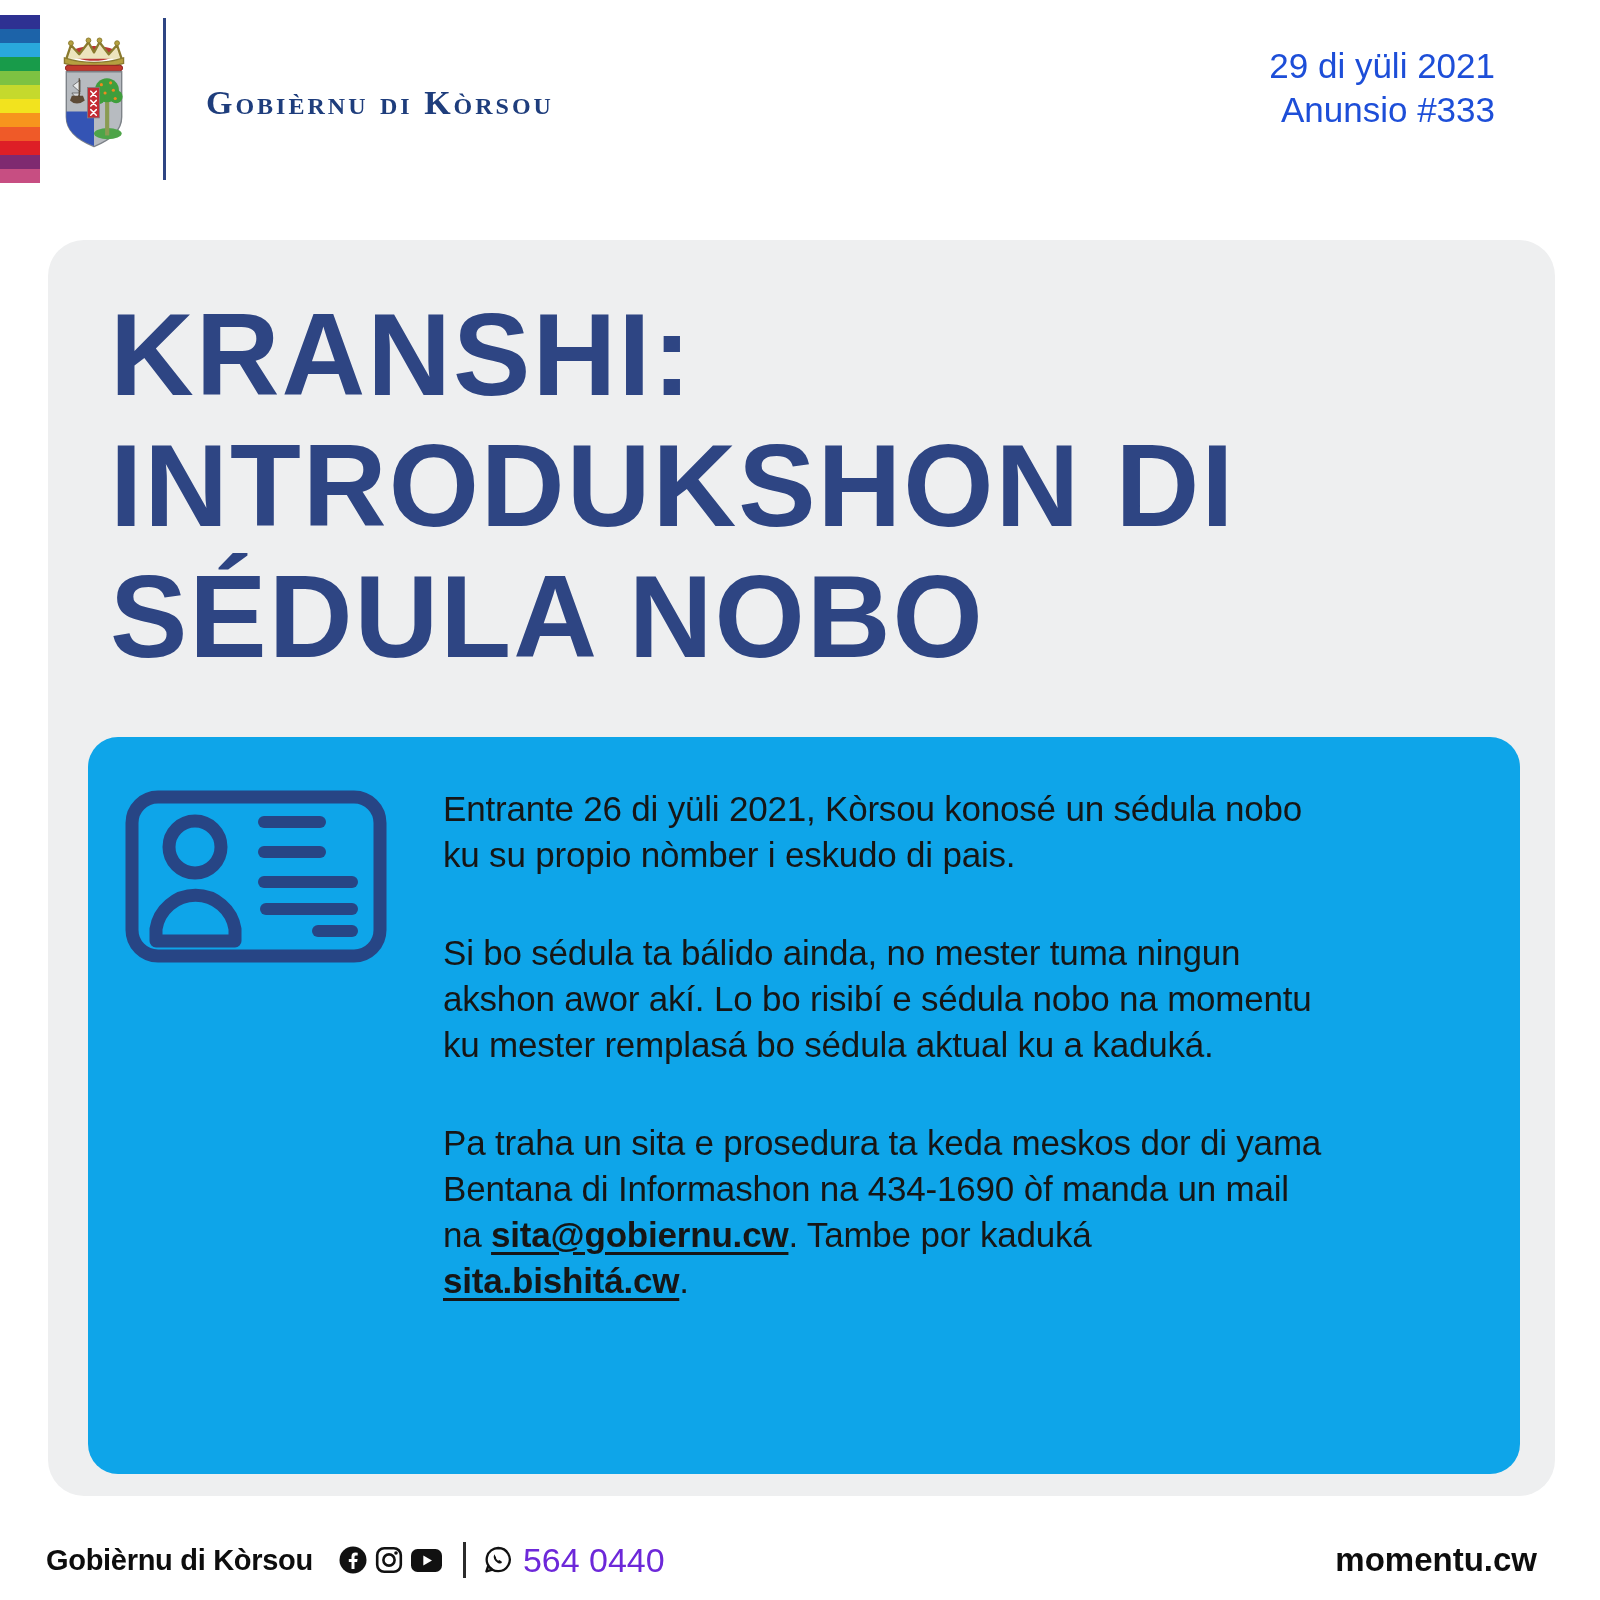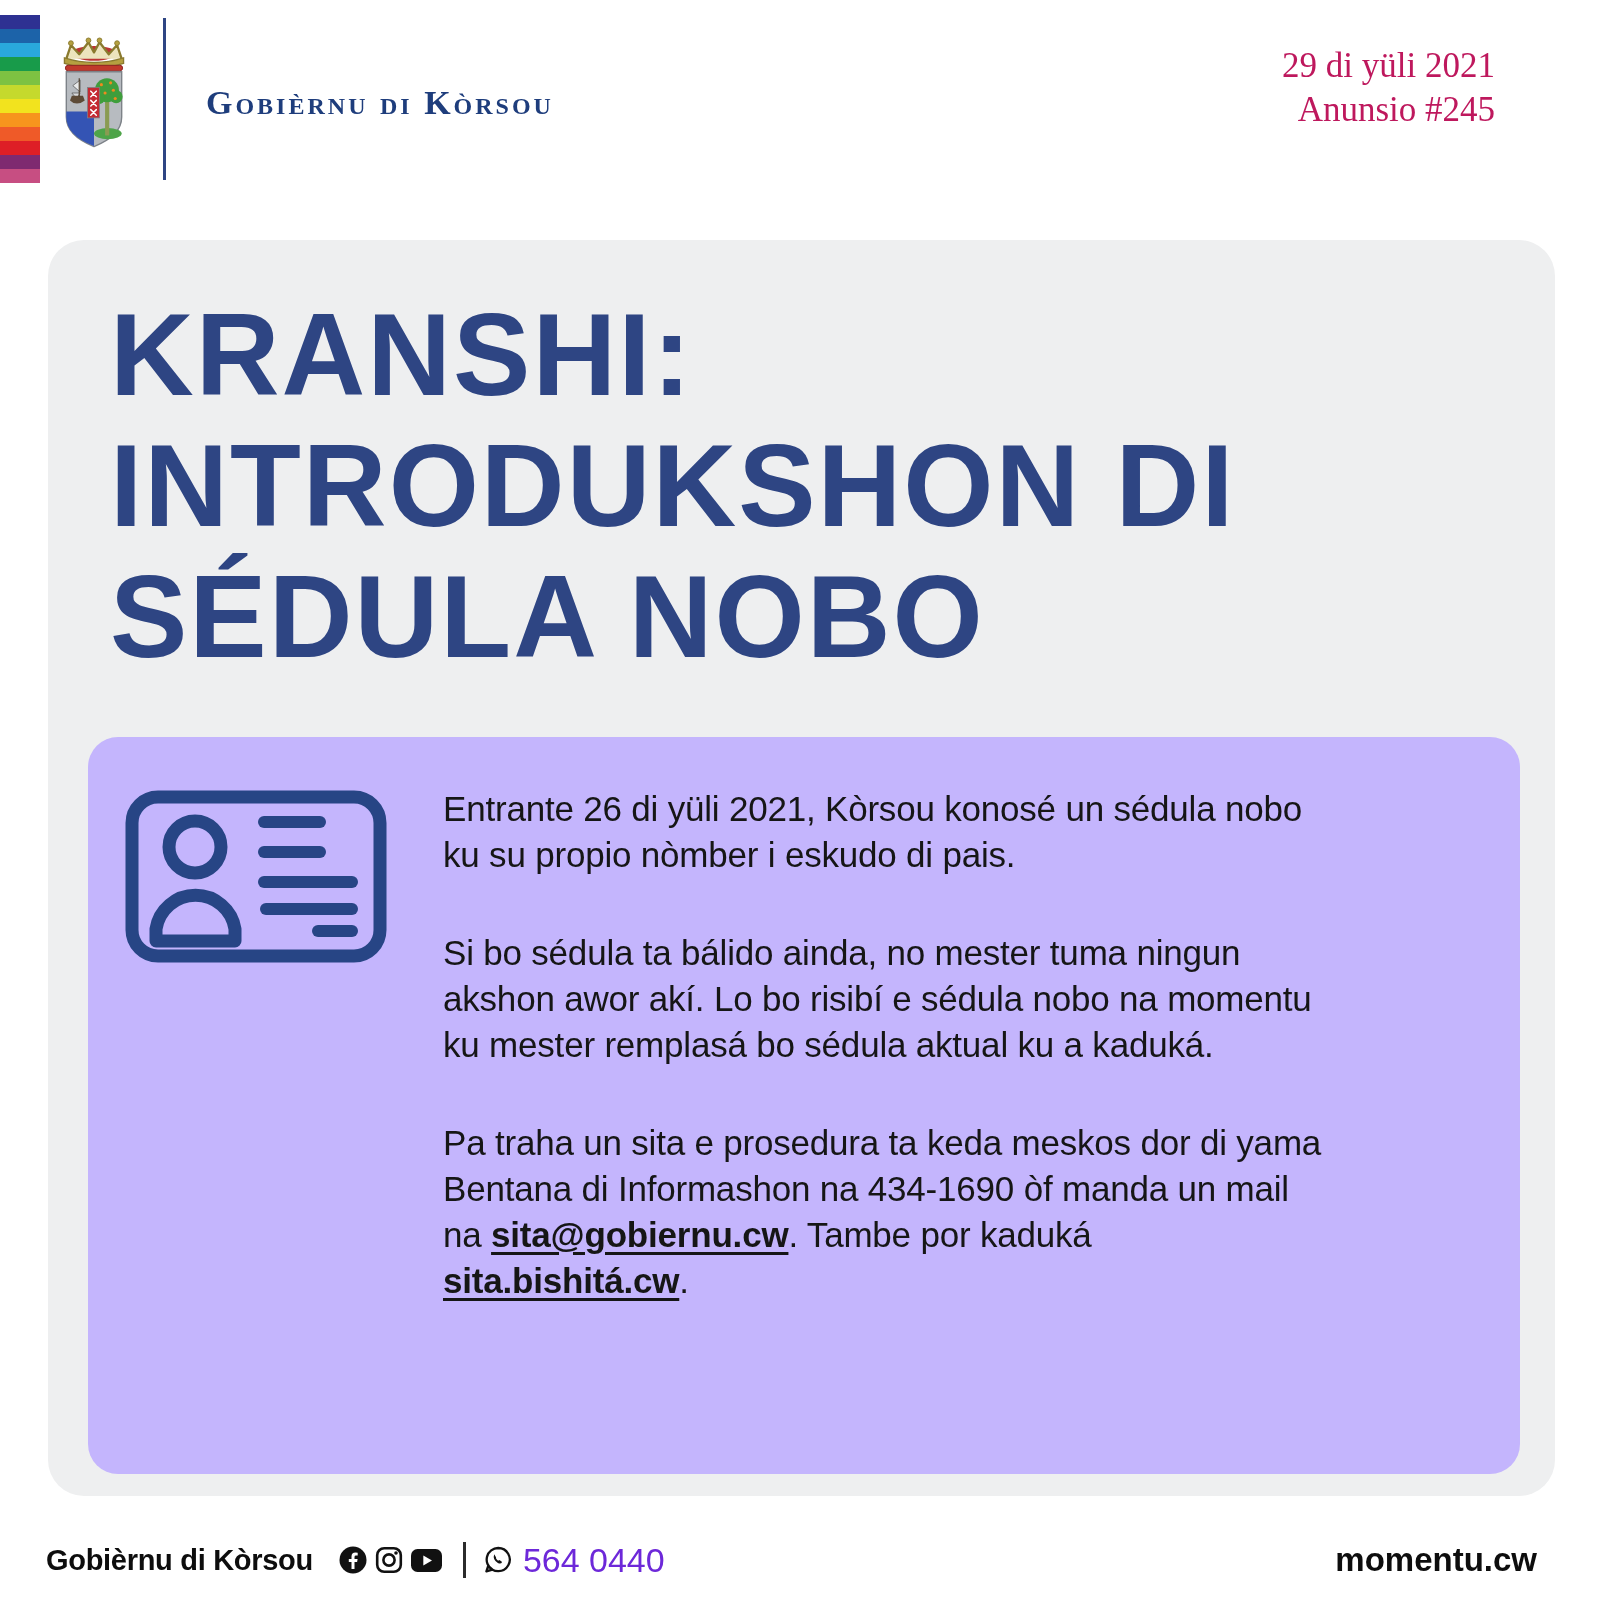--- a/index.html
+++ b/index.html
@@ -9,28 +9,28 @@
   
   .rainbow { position:absolute; left:0; top:15px; width:40px; height:168px; display:flex; flex-direction:column; }
   .rainbow div { flex:1; }
 
   .coat { position:absolute; left:46px; top:30px; width:96px; height:126px; }
 
   .hdr-divider { position:absolute; left:163px; top:18px; width:3px; height:162px; background:#2e4583; }
 
   .brand { position:absolute; left:206px; top:84px; font-family:"Liberation Serif", serif; font-variant:small-caps; font-weight:bold; font-size:34px; letter-spacing:3px; color:#1e3d7c; }
 
-  .dateblock { position:absolute; top:44px; right:105px; text-align:right; font-size:35px; line-height:44px; color:#be185d;font-family:Liberation Serif, serif; }
+  .dateblock { position:absolute; top:44px; right:105px; text-align:right; font-size:35px; line-height:44px; color:#1d4ed8; }
 
   
   .gray-card { position:absolute; left:48px; top:240px; width:1507px; height:1256px; background:#eeeff0; border-radius:36px; }
 
   .title { position:absolute; left:62px; top:50px; font-size:116px; line-height:131px; font-weight:bold; letter-spacing:2px; color:#2e4583; white-space:pre-line; }
 
-  .white-card { position:absolute; left:40px; top:497px; width:1432px; height:737px; background:#c4b5fd; border-radius:30px;padding-left:30px; }
+  .white-card { position:absolute; left:40px; top:497px; width:1432px; height:737px; background:#0ea5e9; border-radius:30px;padding-left:30px; }
 
   .id-icon { position:absolute; left:37px; top:53px; width:262px; height:173px; }
 
   .body-text { position:absolute; left:355px; top:49px; width:1060px; font-size:35px; line-height:46px; letter-spacing:-0.2px; color:#161616; }
   .body-text p { white-space:pre-line; margin-bottom:52px; }
   .body-text p:last-child { margin-bottom:12px; }
   .body-text span { white-space:pre-line; }
   .link { text-decoration:underline; text-underline-offset:5px; color:inherit; cursor:pointer;font-weight:bold; }
 
   
@@ -97,21 +97,21 @@
     <path d="M48.5,82 l6,6 M54.5,82 l-6,6"></path>
   </g>
 </svg>
 
 <div class="hdr-divider"></div>
 
 <div class="brand">Gobièrnu di Kòrsou</div>
 
 <div class="dateblock">
   <div>29 di yüli 2021</div>
-  <div>Anunsio #245</div>
+  <div>Anunsio #333</div>
 </div>
 
 <div class="gray-card">
   <h1 class="title">KRANSHI:
 INTRODUKSHON DI
 SÉDULA NOBO</h1>
 
   <div class="white-card">
     <svg class="id-icon" viewBox="0 0 262 173" aria-hidden="true">
       <rect x="7" y="7" width="248" height="159" rx="26" fill="none" stroke="#274585" stroke-width="13"></rect>

